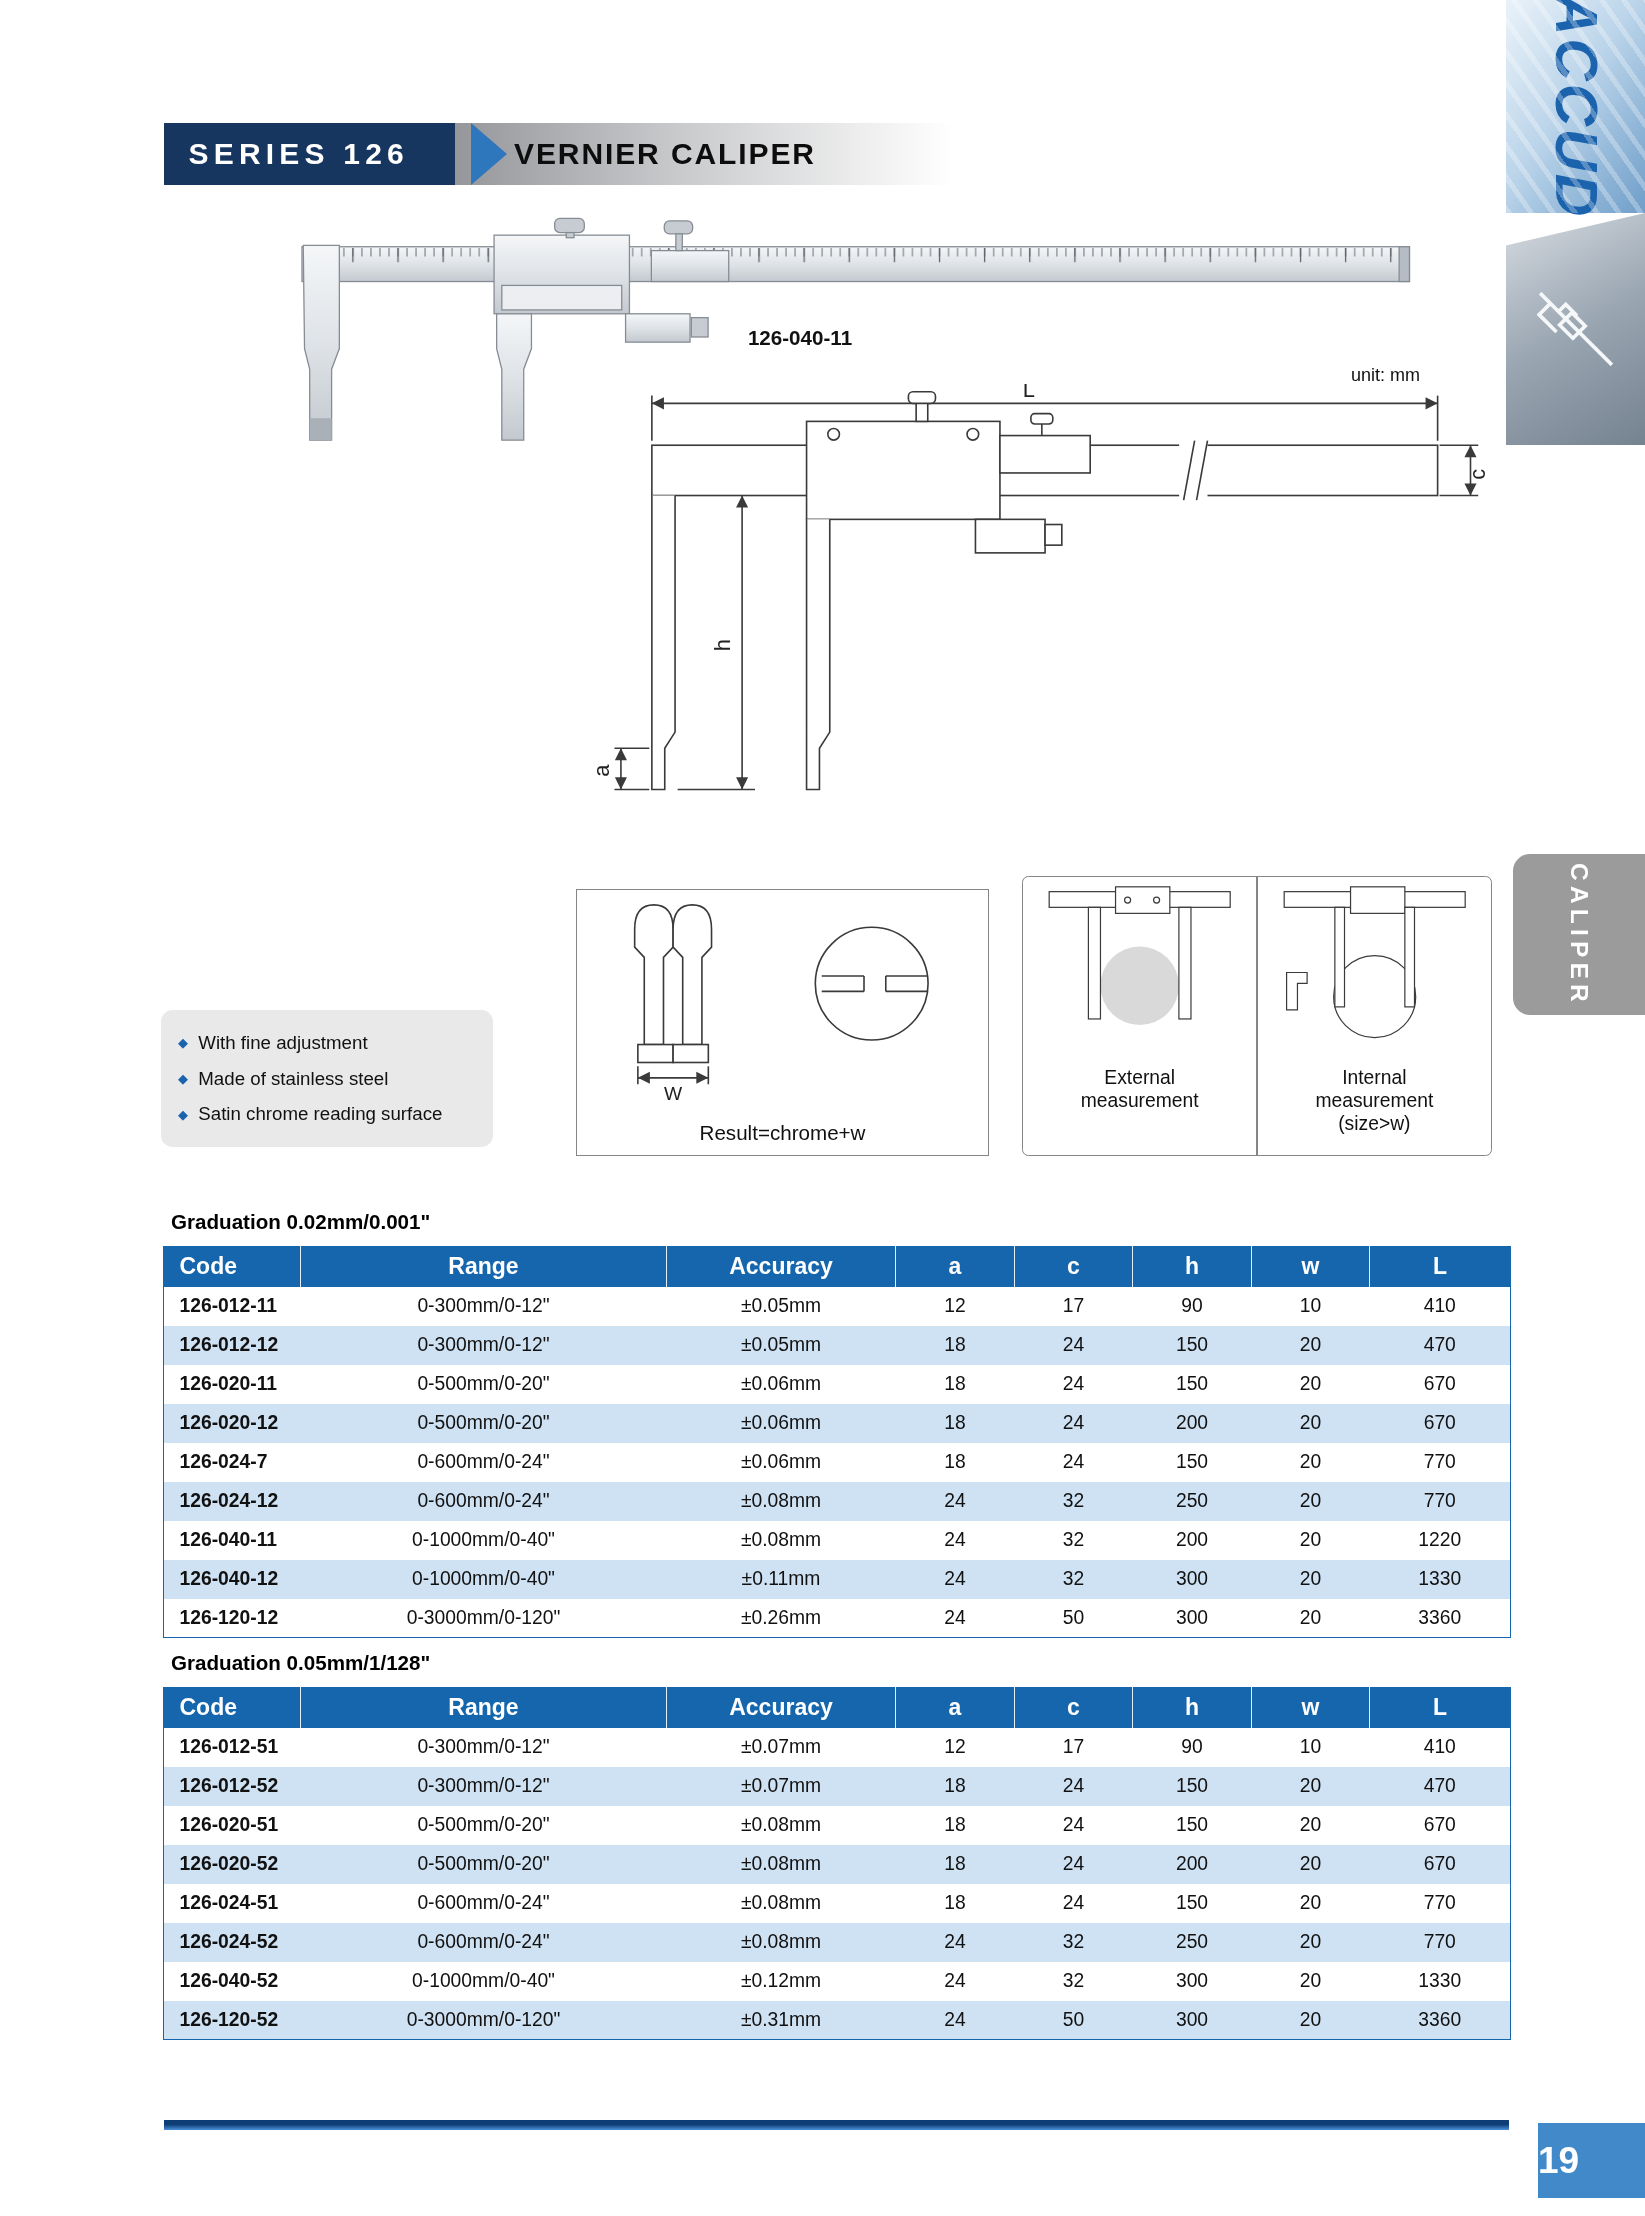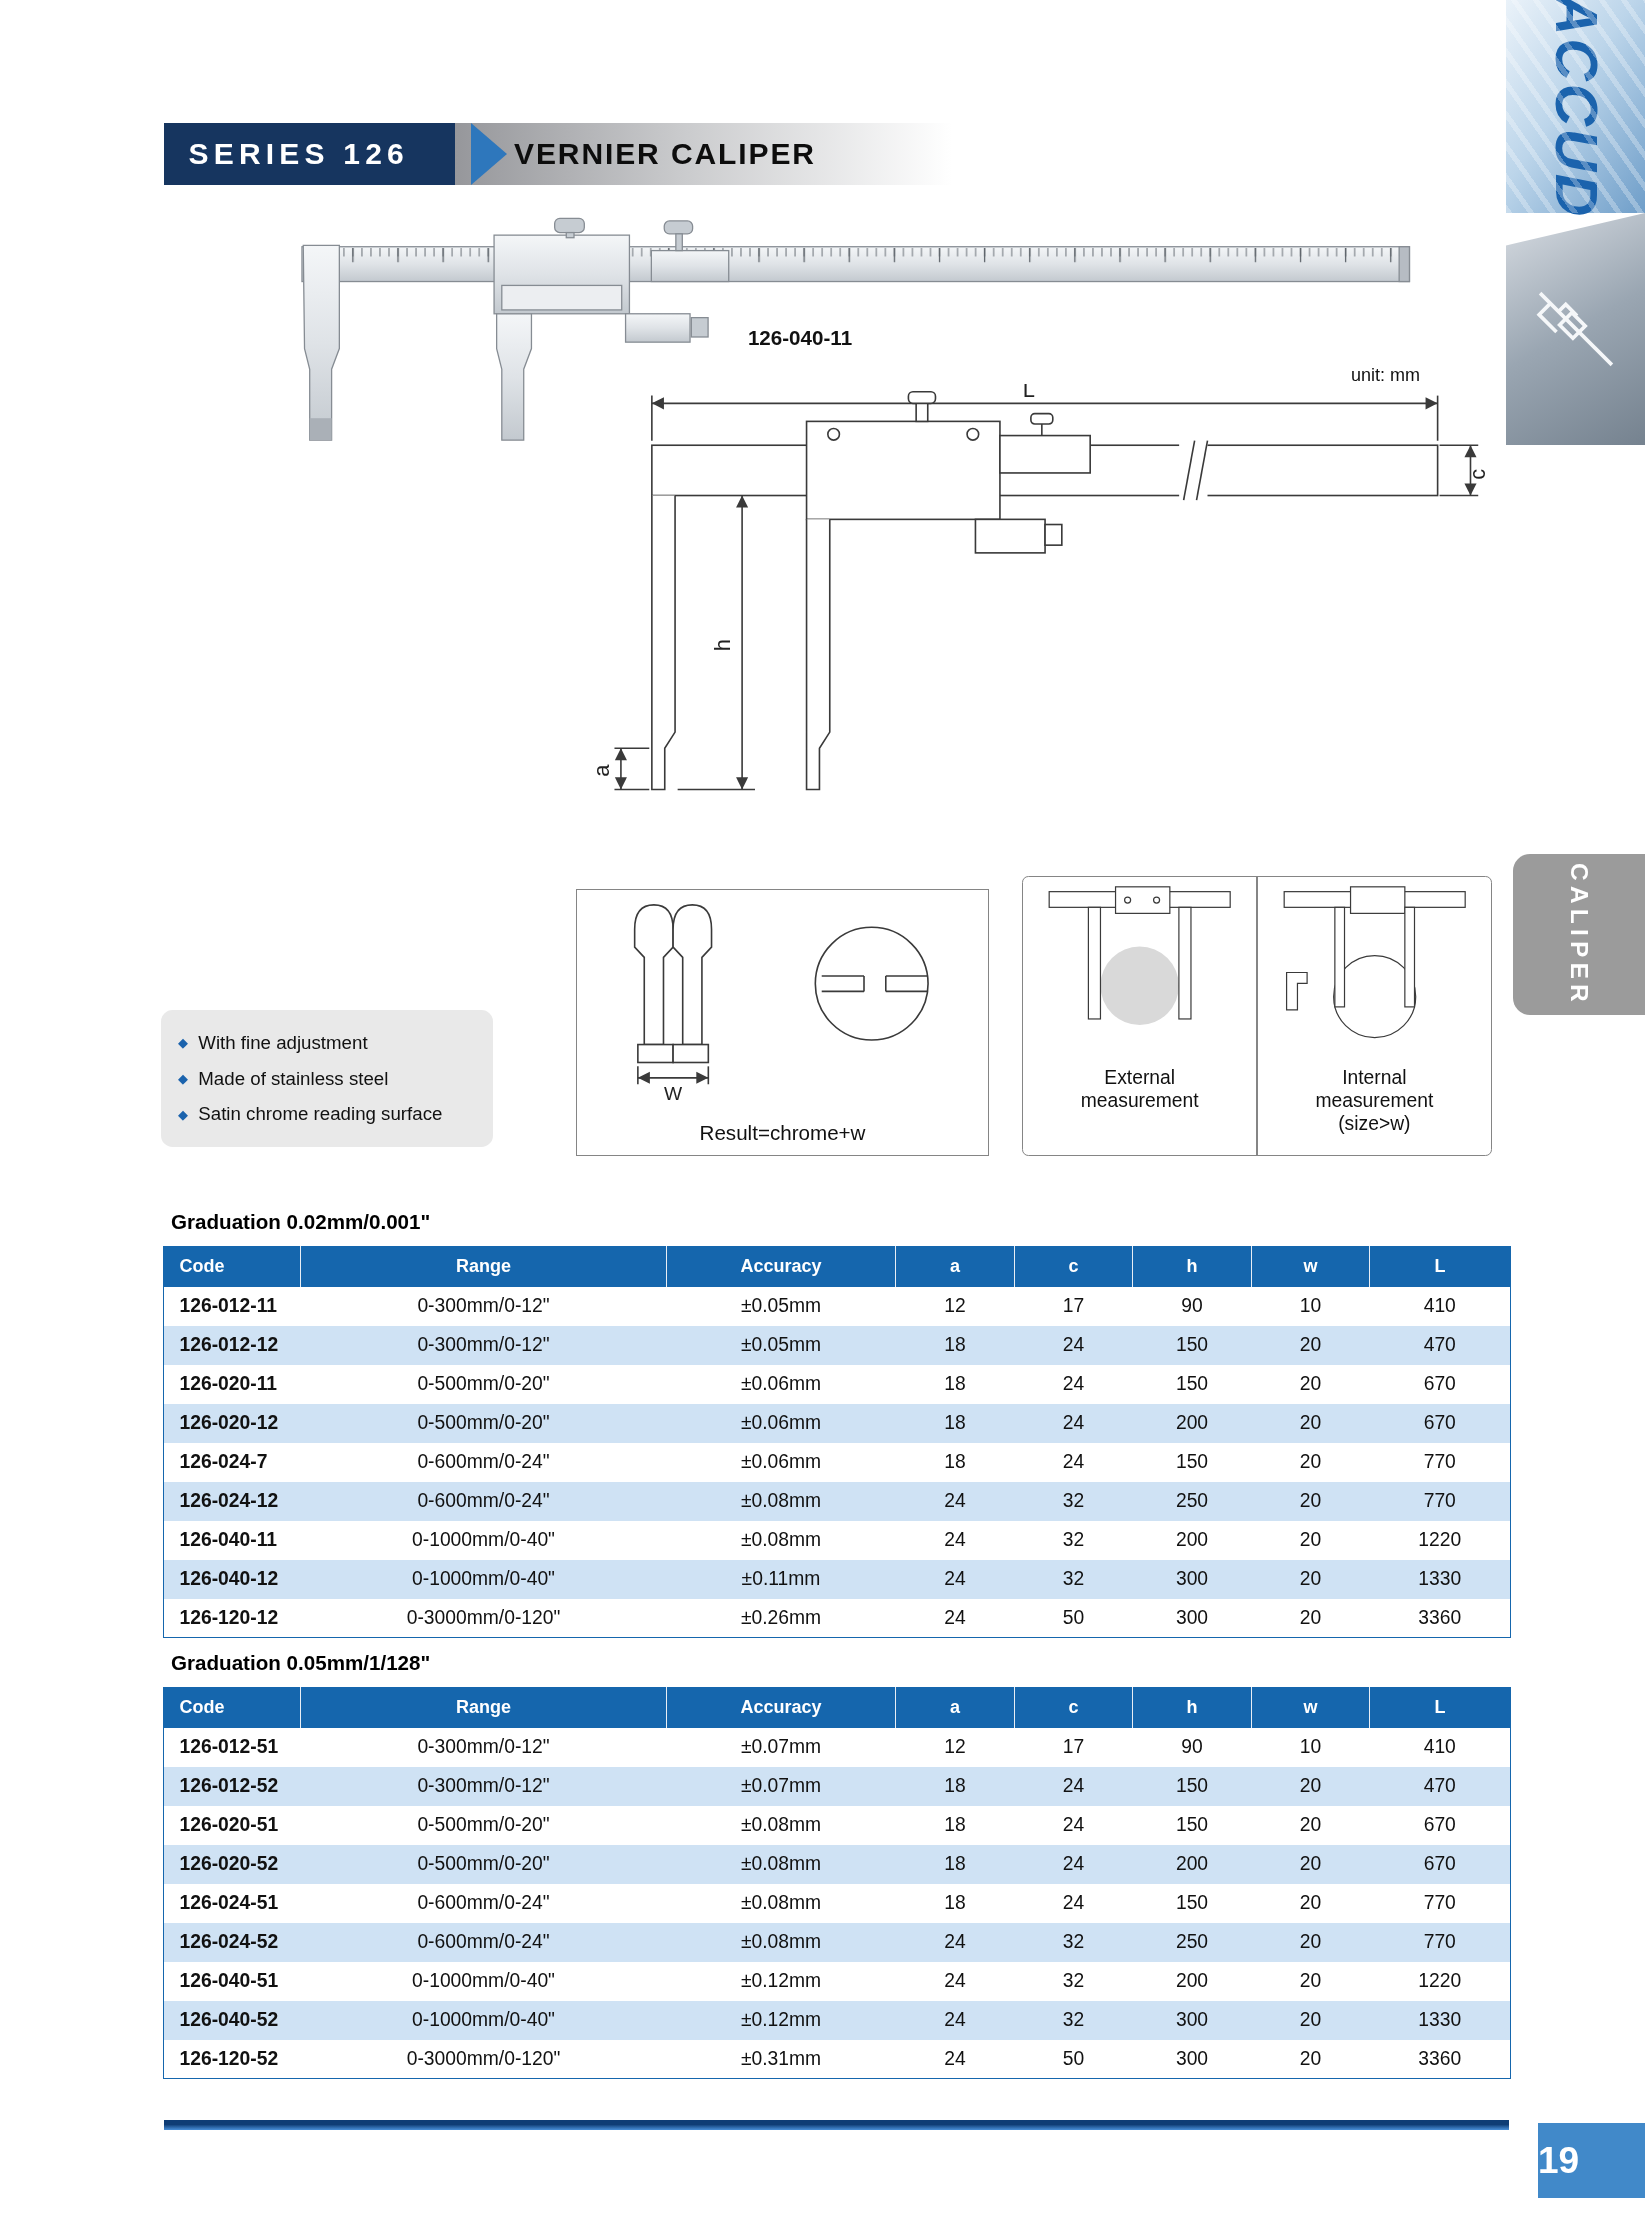--- a/index.html
+++ b/index.html
@@ -47,21 +47,21 @@
   .result-box { border:1.3px solid #858585; background:#fff; }
   .result-caption { position:absolute; bottom:10.3px; width:100%; text-align:center; font-size:20.6px; color:#111; }
   .measure-box { border:1.3px solid #858585; border-radius:6.4px; background:#fff; display:flex; }
   .measure-half { flex:1; display:flex; flex-direction:column; align-items:center; }
   .measure-half svg { height:181px; width:100%; margin-top:5.2px; }
   .caption { margin-top:4px; text-align:center; font-size:19.3px; line-height:1.18; color:#111; }
 
   
   .graduation { font-size:20.6px; font-weight:bold; color:#000; }
   .spec-table { border-collapse:collapse; table-layout:fixed; width:1346px; border:1.9px solid #1566ad; background:#fff; }
-  .spec-table th { background:#1566ad; color:#fff; font-size:18px; font-weight:bold; height:40px;
+  .spec-table th { background:#1566ad; color:#fff; font-size:23px; font-weight:bold; height:40px;
                    border-right:1.3px solid #e8eef5; text-align:center; }
   .spec-table th:last-child { border-right:none; }
   .spec-table th:first-child { text-align:left; padding-left:15.5px; }
   .spec-table td { font-size:19.3px; height:39px; text-align:center; color:#111; }
   .spec-table tbody tr:nth-child(even) { background:#cfe2f4; }
   .spec-table td:first-child { text-align:left; padding-left:15.5px; font-weight:bold; }
 
   
   .bottom-bar { background:linear-gradient(180deg,#0f3d75 0%, #0f3d75 45%, #4a90d9 100%); }
   .page-num { background:#4189c9; color:#fff; font-weight:bold; font-size:37px;
@@ -460,30 +460,20 @@
           <td>126-024-52</td>
           <td>0-600mm/0-24"</td>
           <td>±0.08mm</td>
           <td>24</td>
           <td>32</td>
           <td>250</td>
           <td>20</td>
           <td>770</td>
         </tr>
         <tr>
-          <td>126-040-51</td>
-          <td>0-1000mm/0-40"</td>
-          <td>±0.12mm</td>
-          <td>24</td>
-          <td>32</td>
-          <td>200</td>
-          <td>20</td>
-          <td>1220</td>
-        </tr>
-        <tr>
           <td>126-040-52</td>
           <td>0-1000mm/0-40"</td>
           <td>±0.12mm</td>
           <td>24</td>
           <td>32</td>
           <td>300</td>
           <td>20</td>
           <td>1330</td>
         </tr>
         <tr>

